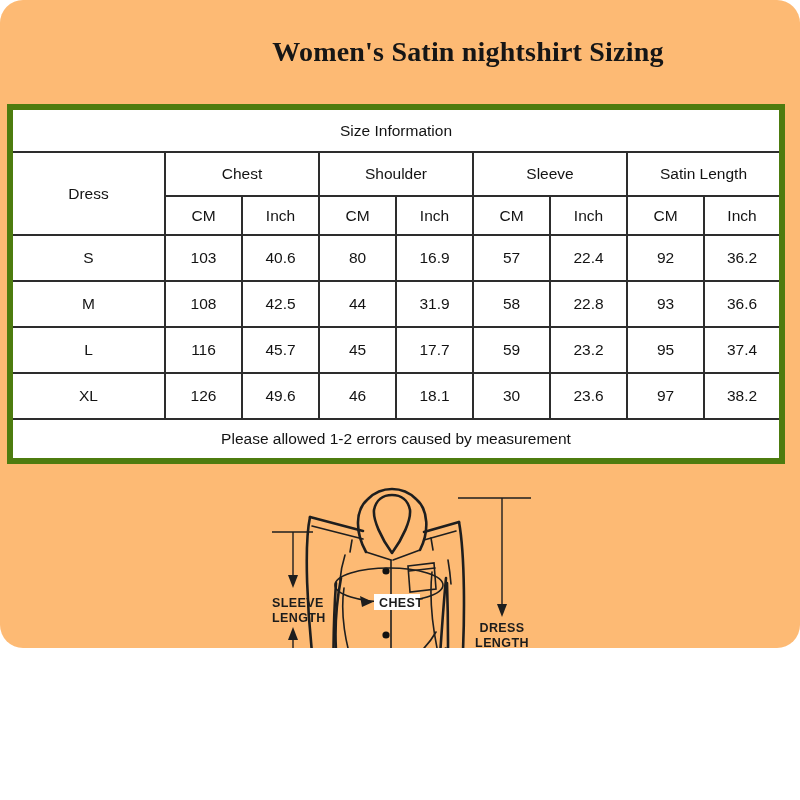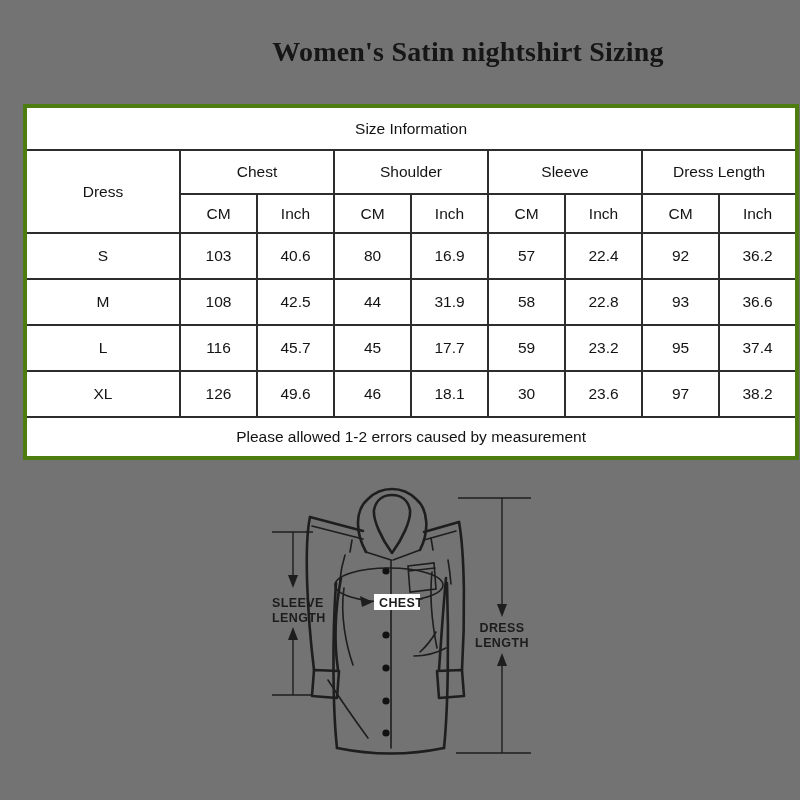--- a/index.html
+++ b/index.html
@@ -1,24 +1,24 @@
 <!DOCTYPE html>
 <html><head>
 <meta charset="utf-8">
 <style>
   html,body{margin:0;padding:0;background:#ffffff;}
-  .page{position:relative;width:800px;height:800px;background:#737373;overflow:hidden;
-        font-family:"Liberation Sans",sans-serif;color:#141414;}
+  .page{position:relative;width:800px;height:648px;background:#fdba74;overflow:hidden;
+        font-family:"Liberation Sans",sans-serif;color:#141414;border-radius:23px;}
   .title{position:absolute;top:36px;left:0;width:800px;text-align:center;margin:0;
          transform:translateX(68px);
          font-family:"Liberation Serif",serif;font-weight:600;font-size:28px;
          letter-spacing:0.2px;color:#161616;}
-  table.size-table{position:absolute;top:104px;left:23px;width:772px;height:349px;
+  table.size-table{position:absolute;top:104px;left:7px;width:772px;height:349px;
          border-collapse:collapse;table-layout:fixed;
-         border:4px solid #4d7c0f;}
+         border:6px solid #4d7c0f;}
   table.size-table td{border:2px solid #2d2d2d;text-align:center;vertical-align:middle;
          font-size:15.5px;color:#131313;padding:0;background:#ffffff;}
   tr.caption-row td{height:41px;}
   tr.group-row td{height:42px;}
   tr.unit-row td{height:37px;margin-top:45px;}
   tr.data-row td{height:44px;}
   tr.foot-row td{height:38px;margin-top:12px;}
   svg.diagram{position:absolute;top:460px;left:0;}
   svg.diagram .ln{fill:none;stroke:#1e1e1e;}
   svg.diagram .shirt{stroke-width:2.6;stroke-linecap:round;stroke-linejoin:round;}
@@ -50,21 +50,21 @@
     </colgroup>
     <tbody>
       <tr class="caption-row">
         <td colspan="9">Size Information</td>
       </tr>
       <tr class="group-row">
         <td rowspan="2">Dress</td>
         <td colspan="2">Chest</td>
         <td colspan="2">Shoulder</td>
         <td colspan="2">Sleeve</td>
-        <td colspan="2">Dress Length</td>
+        <td colspan="2">Satin Length</td>
       </tr>
       <tr class="unit-row">
         <td>CM</td>
         <td>Inch</td>
         <td>CM</td>
         <td>Inch</td>
         <td>CM</td>
         <td>Inch</td>
         <td>CM</td>
         <td>Inch</td>

